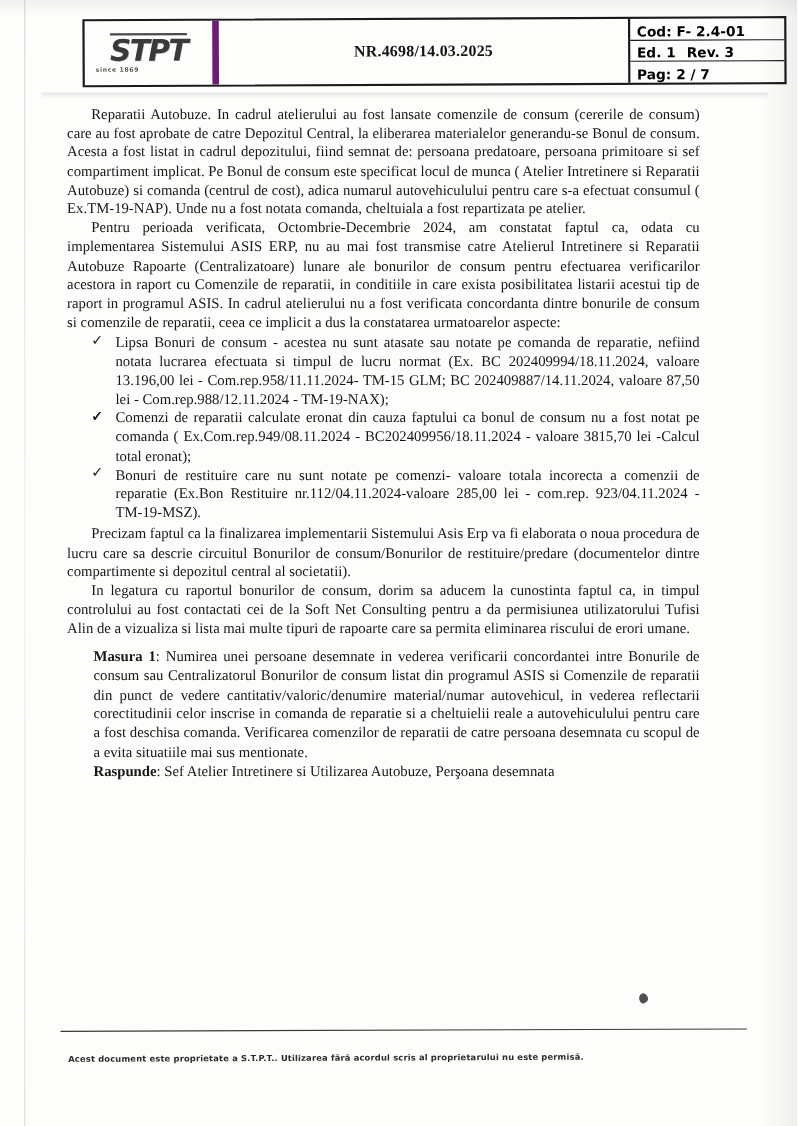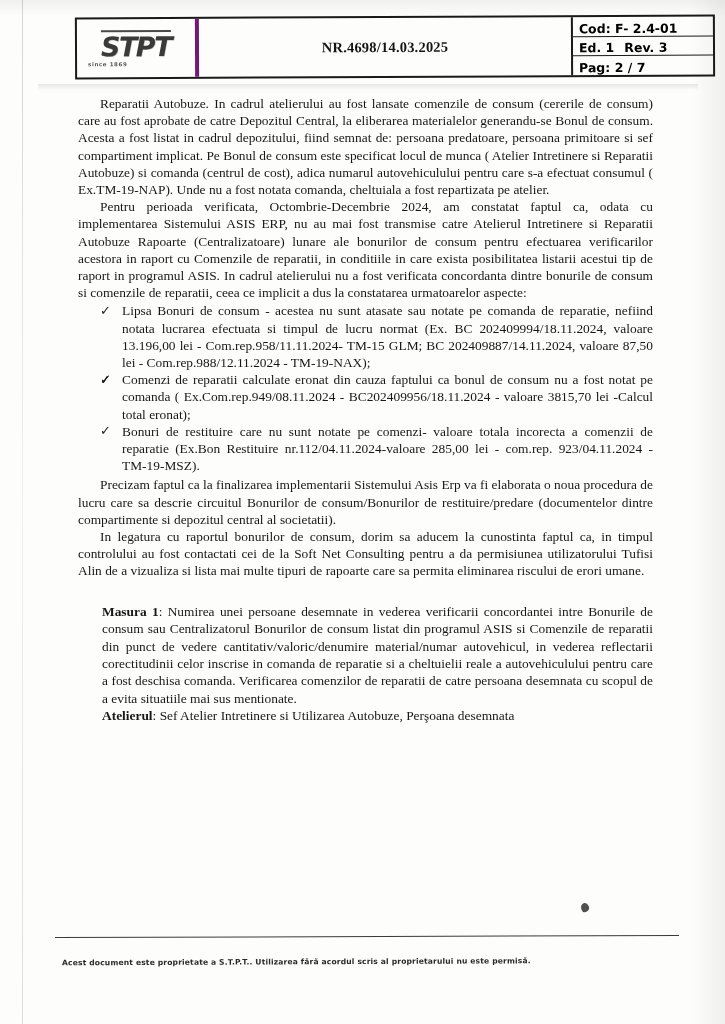--- a/index.html
+++ b/index.html
@@ -55,21 +55,21 @@
     left: 75px;
     width: 640px;
     height: 62px;
     border: 2px solid #1a1a1a;
     box-sizing: border-box;
     display: flex;
     transform: rotate(-0.25deg);
   }
   .hdr-logo-cell {
     width: 122px;
-    border-right: 4px solid #701a75;
+    border-right: 6px solid #701a75;
     display: flex;
     align-items: center;
     justify-content: center;
     box-sizing: border-box;
   }
   .logo {
     position: relative;
     width: 104px;
     height: 40px;
     display: flex;
@@ -133,21 +133,21 @@
   }
   .hdr-meta-row.div {
     border-bottom: 1.5px solid #1a1a1a;
   }
   .hdr-meta-row .gap { display:inline-block; width: 10px; }
 
   
   .body {
     position: absolute;
     top: 95px;
-    left: 78px;
+    left: 61px;
     width: 575px;
   }
   p.para {
     margin: 0 0 0 0;
     text-align: justify;
     text-justify: inter-word;
     font-size: 13.4px;
     line-height: 17.2px;
     text-indent: 22px;
     color: #171717;
@@ -170,21 +170,21 @@
   ul.checks li .tick {
     position: absolute;
     left: 0;
     top: -0.5px;
     font-family: "DejaVu Sans", sans-serif;
     font-size: 13px;
     color: #1d1d1d;
   }
 
   .block-measures {
-    margin-top: 23px;
+    margin-top: 8px;
     padding-left: 24px;
   }
   .block-measures p {
     margin: 0;
     text-align: justify;
     font-size: 13.4px;
     line-height: 17.4px;
     color: #171717;
   }
   .lbl {
@@ -291,21 +291,21 @@
         <span>Bonuri de restituire care nu sunt notate pe comenzi- valoare totala incorecta a comenzii de reparatie (Ex.Bon Restituire nr.112/04.11.2024-valoare 285,00 lei - com.rep. 923/04.11.2024 - TM-19-MSZ).</span>
       </li>
     </ul>
 
     <p class="para">Precizam faptul ca la finalizarea implementarii Sistemului Asis Erp va fi elaborata o noua procedura de lucru care sa descrie circuitul Bonurilor de consum/Bonurilor de restituire/predare (documentelor dintre compartimente si depozitul central al societatii).</p>
 
     <p class="para">In legatura cu raportul bonurilor de consum, dorim sa aducem la cunostinta faptul ca, in timpul controlului au fost contactati cei de la Soft Net Consulting pentru a da permisiunea utilizatorului Tufisi Alin de a vizualiza si lista mai multe tipuri de rapoarte care sa permita eliminarea riscului de erori umane.</p>
 
     <div class="block-measures">
       <p><span class="lbl">Masura 1</span><span>: Numirea unei persoane desemnate in vederea verificarii concordantei intre Bonurile de consum sau Centralizatorul Bonurilor de consum listat din programul ASIS si Comenzile de reparatii din punct de vedere cantitativ/valoric/denumire material/numar autovehicul, in vederea reflectarii corectitudinii celor inscrise in comanda de reparatie si a cheltuielii reale a autovehiculului pentru care a fost deschisa comanda. Verificarea comenzilor de reparatii de catre persoana desemnata cu scopul de a evita situatiile mai sus mentionate.</span></p>
-      <p><span class="lbl">Atelierul</span><span>: Sef Atelier Intretinere si Utilizarea Autobuze, Perşoana desemnata</span></p>
+      <p><span class="lbl">Raspunde</span><span>: Sef Atelier Intretinere si Utilizarea Autobuze, Perşoana desemnata</span></p>
     </div>
 
   </div>
 
   <div class="inkblot"></div>
 
   <div class="footer-rule"></div>
   <div class="footer-text">Acest document este proprietate a S.T.P.T.. Utilizarea fără acordul scris al proprietarului nu este permisă.</div>
 
 </div>

